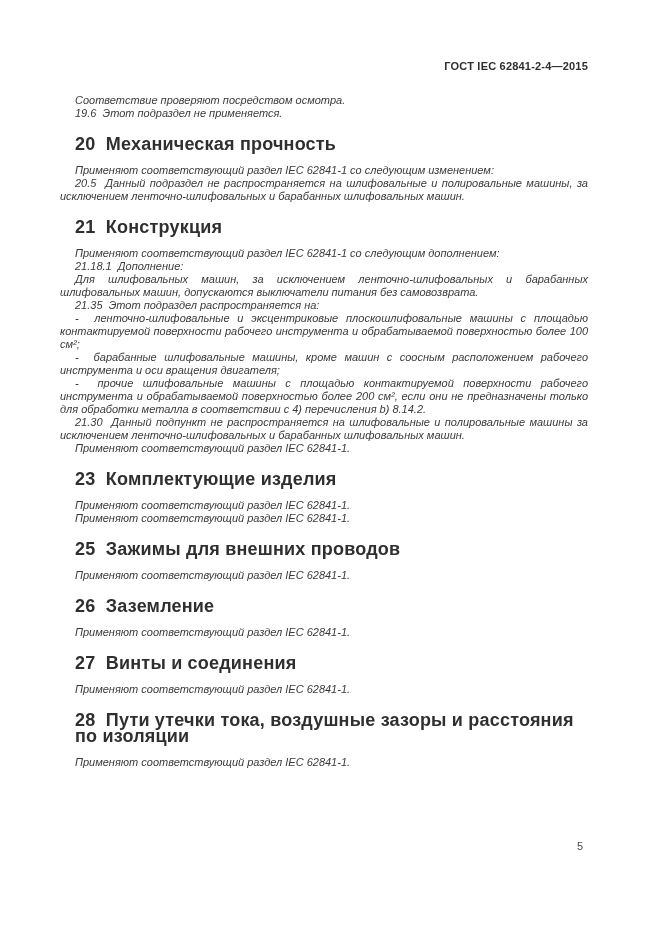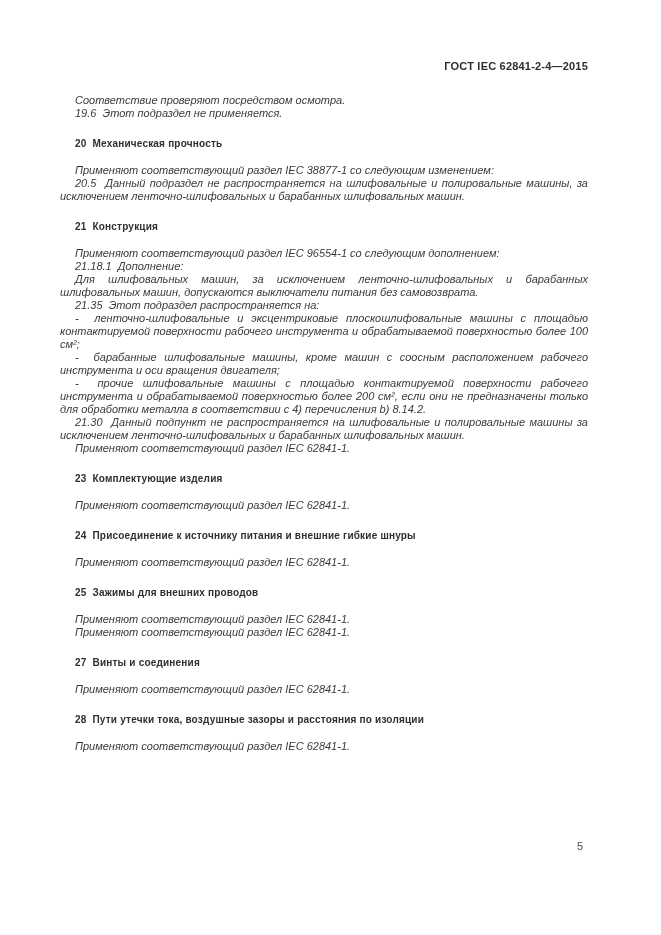--- a/index.html
+++ b/index.html
@@ -33,21 +33,21 @@
   }
   p.body {
     margin: 0;
     text-align: justify;
     text-indent: 15px;
     font-style: italic;
   }
   p.italic {
   }
   h2.section-title {
-    font-size: 10px;
+    font-size: 18px;
     line-height: 16px;
     font-weight: bold;
     color: #2f2f2f;
     margin: 16px 0 12px 15px;
     letter-spacing: 0.2px;
   }
   .page-number {
     position: absolute;
     top: 840px;
     right: 78px;
@@ -62,56 +62,56 @@
 
   <div class="doc-header">ГОСТ IEC 62841-2-4—2015</div>
 
   <div class="intro">
     <p class="body italic">Соответствие проверяют посредством осмотра.</p>
     <p class="body">19.6&nbsp; Этот подраздел не применяется.</p>
   </div>
 
   <section>
     <h2 class="section-title">20&nbsp; Механическая прочность</h2>
-    <p class="body">Применяют соответствующий раздел IEC 38877-1 со следующим изменением:</p>
+    <p class="body">Применяют соответствующий раздел IEC 62841-1 со следующим изменением:</p>
     <p class="body">20.5&nbsp; Данный подраздел не распространяется на шлифовальные и полировальные машины, за исключением ленточно-шлифовальных и барабанных шлифовальных машин.</p>
   </section>
 
   <section>
     <h2 class="section-title">21&nbsp; Конструкция</h2>
-    <p class="body">Применяют соответствующий раздел IEC 96554-1 со следующим дополнением:</p>
+    <p class="body">Применяют соответствующий раздел IEC 62841-1 со следующим дополнением:</p>
     <p class="body">21.18.1&nbsp; Дополнение:</p>
     <p class="body">Для шлифовальных машин, за исключением ленточно-шлифовальных и барабанных шлифовальных машин, допускаются выключатели питания без самовозврата.</p>
     <p class="body">21.35&nbsp; Этот подраздел распространяется на:</p>
     <p class="body">-&nbsp; ленточно-шлифовальные и эксцентриковые плоскошлифовальные машины с площадью контактируемой поверхности рабочего инструмента и обрабатываемой поверхностью более 100 см²;</p>
     <p class="body">-&nbsp; барабанные шлифовальные машины, кроме машин с соосным расположением рабочего инструмента и оси вращения двигателя;</p>
     <p class="body">-&nbsp; прочие шлифовальные машины с площадью контактируемой поверхности рабочего инструмента и обрабатываемой поверхностью более 200 см², если они не предназначены только для обработки металла в соответствии с 4) перечисления b) 8.14.2.</p>
     <p class="body">21.30&nbsp; Данный подпункт не распространяется на шлифовальные и полировальные машины за исключением ленточно-шлифовальных и барабанных шлифовальных машин.</p>
   </section>
 
   <section>
     <p class="body">Применяют соответствующий раздел IEC 62841-1.</p>
   </section>
 
   <section>
     <h2 class="section-title">23&nbsp; Комплектующие изделия</h2>
     <p class="body">Применяют соответствующий раздел IEC 62841-1.</p>
   </section>
 
   <section>
-    <h2 class="section-title">24&nbsp; Присоединение к источнику питания и внешние гибкие шнуры</h2>
     <p class="body">Применяют соответствующий раздел IEC 62841-1.</p>
   </section>
 
   <section>
     <h2 class="section-title">25&nbsp; Зажимы для внешних проводов</h2>
     <p class="body">Применяют соответствующий раздел IEC 62841-1.</p>
   </section>
 
   <section>
+    <h2 class="section-title">26&nbsp; Заземление</h2>
     <p class="body">Применяют соответствующий раздел IEC 62841-1.</p>
   </section>
 
   <section>
     <h2 class="section-title">27&nbsp; Винты и соединения</h2>
     <p class="body">Применяют соответствующий раздел IEC 62841-1.</p>
   </section>
 
   <section>
     <h2 class="section-title">28&nbsp; Пути утечки тока, воздушные зазоры и расстояния по изоляции</h2>

